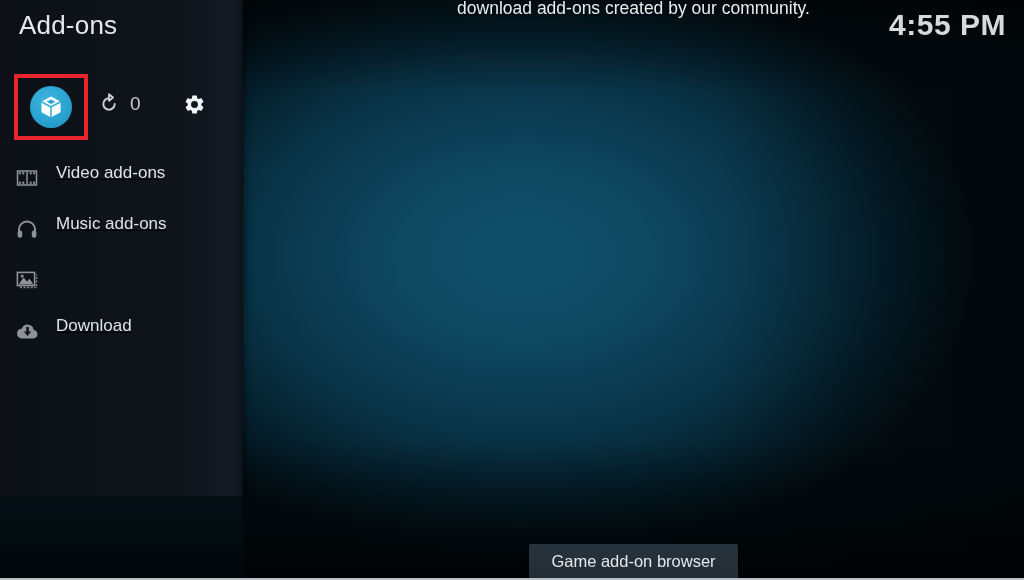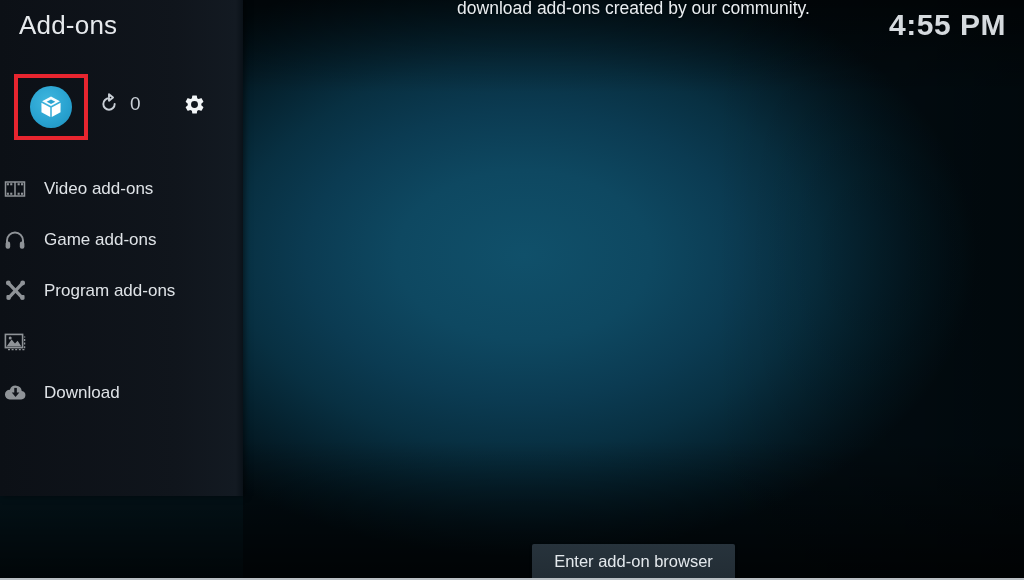--- a/index.html
+++ b/index.html
@@ -137,22 +137,23 @@
   .nav {
     position: absolute;
     left: 0;
     top: 163px;
     width: 243px;
   }
   .nav-item {
     position: relative;
     height: 51px;
     display: flex;
-    align-items: center;
+    padding-left: 12px;
     box-sizing: border-box;
+    text-decoration: underline;
   }
   .nav-icon {
     width: 30px;
     height: 30px;
     flex: 0 0 30px;
     display: flex;
     align-items: center;
     justify-content: center;
     opacity: 0.62;
   }
@@ -228,21 +229,21 @@
 </head>
 <body>
 
 <div id="screen">
 
   <div class="bg-base"></div>
   <div class="bg-glow"></div>
 
   <div class="content">
     <div class="empty-msg">You do not have any add-ons of this type installed. Enter the add-on browser to download add-ons created by our community.</div>
-    <button class="browser-btn">Enter add-on browser</button>
+    <button class="browser-btn">Game add-on browser</button>
   </div>
 
   <div class="bg-vignette"></div>
   <div class="bg-vignette2"></div>
 
   <div class="clock">4:55 PM</div>
 
   <div class="sidebar">
 
     <div class="sidebar-title">Add-ons</div>
@@ -308,41 +309,24 @@
       </div>
 
       <div class="nav-item">
         <span class="nav-icon">
           <svg width="24" height="24" viewBox="0 0 24 24" aria-hidden="true">
             <path d="M4 15.5v-3a8 8 0 0 1 16 0v3" fill="none" stroke="#dfe3e7" stroke-width="2" stroke-linecap="round"></path>
             <rect x="2.6" y="13.6" width="4.6" height="7.2" rx="2.1" fill="#dfe3e7"></rect>
             <rect x="16.8" y="13.6" width="4.6" height="7.2" rx="2.1" fill="#dfe3e7"></rect>
           </svg>
         </span>
-        <span class="nav-label">Game add-ons</span>
-      </div>
-
-
-      <div class="nav-item">
-        <span class="nav-icon">
-          <svg width="25" height="25" viewBox="0 0 24 24" aria-hidden="true">
-            <g stroke="#dfe3e7" stroke-width="3.1" stroke-linecap="round">
-              <line x1="5" y1="4.6" x2="18.6" y2="19"></line>
-              <line x1="19" y1="4.6" x2="5.4" y2="19"></line>
-            </g>
-            <g fill="#dfe3e7">
-              <circle cx="5.1" cy="4.8" r="2.3"></circle>
-              <circle cx="18.9" cy="4.8" r="2.3"></circle>
-              <rect x="3.3" y="16.4" width="4.1" height="4.4" rx="1"></rect>
-              <rect x="16.6" y="16.4" width="4.1" height="4.4" rx="1"></rect>
-            </g>
-          </svg>
-        </span>
-        <span class="nav-label">Program add-ons</span>
-      </div>
+        <span class="nav-label">Music add-ons</span>
+      </div>
+
+
 
       <div class="nav-item">
         <span class="nav-icon">
           <svg width="24" height="24" viewBox="0 0 24 24" aria-hidden="true">
             <rect x="2.4" y="4.4" width="17.2" height="13.2" fill="none" stroke="#dfe3e7" stroke-width="1.6"></rect>
             <path d="M3.6 16.4 L8.6 9.6 L12 13.6 L14.6 10.8 L18.4 16.4 Z" fill="#dfe3e7"></path>
             <circle cx="7.2" cy="8.1" r="1.5" fill="#dfe3e7"></circle>
             <path d="M5 19.6 H21.6 V6.6" fill="none" stroke="#dfe3e7" stroke-width="1.3" stroke-dasharray="2 1.6"></path>
           </svg>
         </span>

